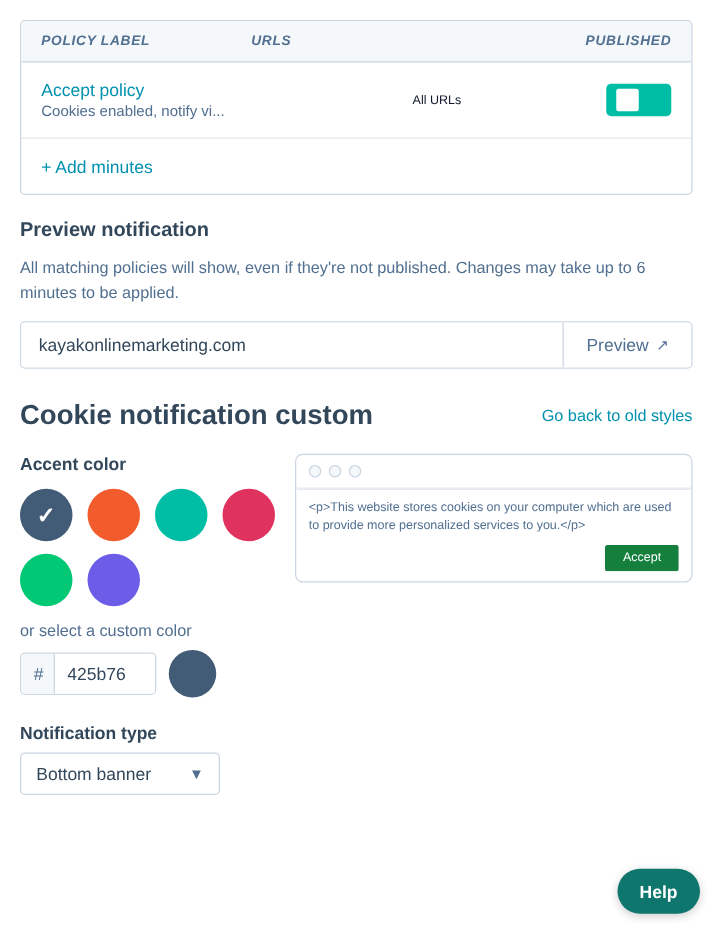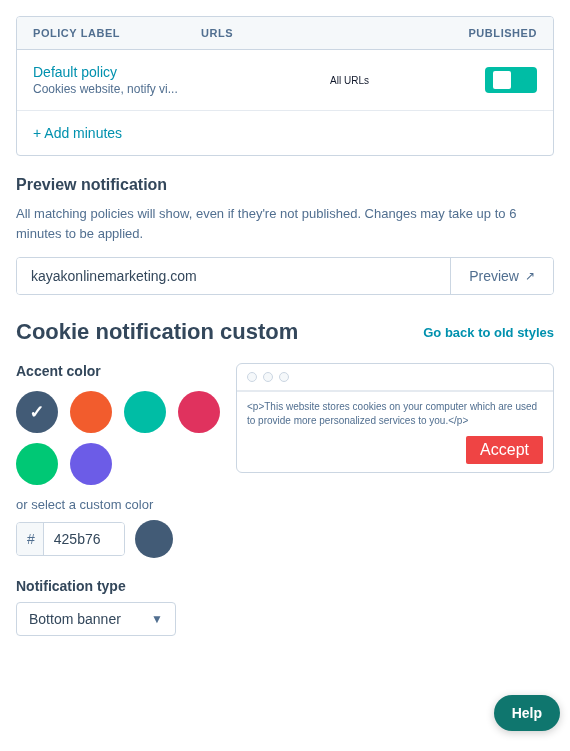--- a/index.html
+++ b/index.html
@@ -26,20 +26,21 @@
       background: #f5f8fa;
       border-bottom: 1px solid #cbd6e2;
       padding: 10px 16px;
     }
     .table-header-cell {
       font-size: 11px;
       font-weight: 700;
       color: #516f90;
       letter-spacing: 0.05em;
       text-transform: uppercase;
+      font-style: italic;
     }
     .table-header-cell:last-child {
       text-align: right;
     }
     .table-row {
       display: grid;
       grid-template-columns: 1fr 1fr 1fr;
       padding: 14px 16px;
       border-bottom: 1px solid #e5eaf0;
       align-items: center;
@@ -158,21 +159,20 @@
     .cookie-style-title {
       font-size: 22px;
       font-weight: 700;
       color: #33475b;
     }
     .go-back-link {
       font-size: 13px;
       color: #0091ae;
       cursor: pointer;
       text-decoration: none;
-      font-weight: bold;
     }
 
     
     .accent-label {
       font-size: 14px;
       font-weight: 600;
       color: #33475b;
       margin-bottom: 12px;
     }
     .color-options {
@@ -289,25 +289,25 @@
       padding: 8px 10px;
     }
     .preview-widget-code {
       font-size: 10px;
       color: #516f90;
       line-height: 1.4;
       margin-bottom: 8px;
     }
     .accept-btn {
       float: right;
-      background: #ef4444;
+      background: #15803d;
       color: #fff;
       border: none;
       padding: 5px 14px;
-      font-size: 16px;
+      font-size: 10px;
       cursor: pointer;
       border-radius: 2px;
     }
 
     
     .notif-type-label {
       font-size: 14px;
       font-weight: 600;
       color: #33475b;
       margin: 20px 0 8px 0;
@@ -352,22 +352,22 @@
 <body>
 
 <div class="table-section">
   <div class="table-header">
     <div class="table-header-cell">POLICY LABEL</div>
     <div class="table-header-cell">URLS</div>
     <div class="table-header-cell">PUBLISHED</div>
   </div>
   <div class="table-row">
     <div>
-      <div class="policy-name">Default policy</div>
-      <div class="policy-desc">Cookies website, notify vi...</div>
+      <div class="policy-name">Accept policy</div>
+      <div class="policy-desc">Cookies enabled, notify vi...</div>
     </div>
     <div class="urls-cell">All URLs</div>
     <div class="published-cell">
       <div class="toggle">
         <div class="toggle-box"></div>
         <span class="toggle-check">✓</span>
       </div>
     </div>
   </div>
   <div class="add-policy-row">

